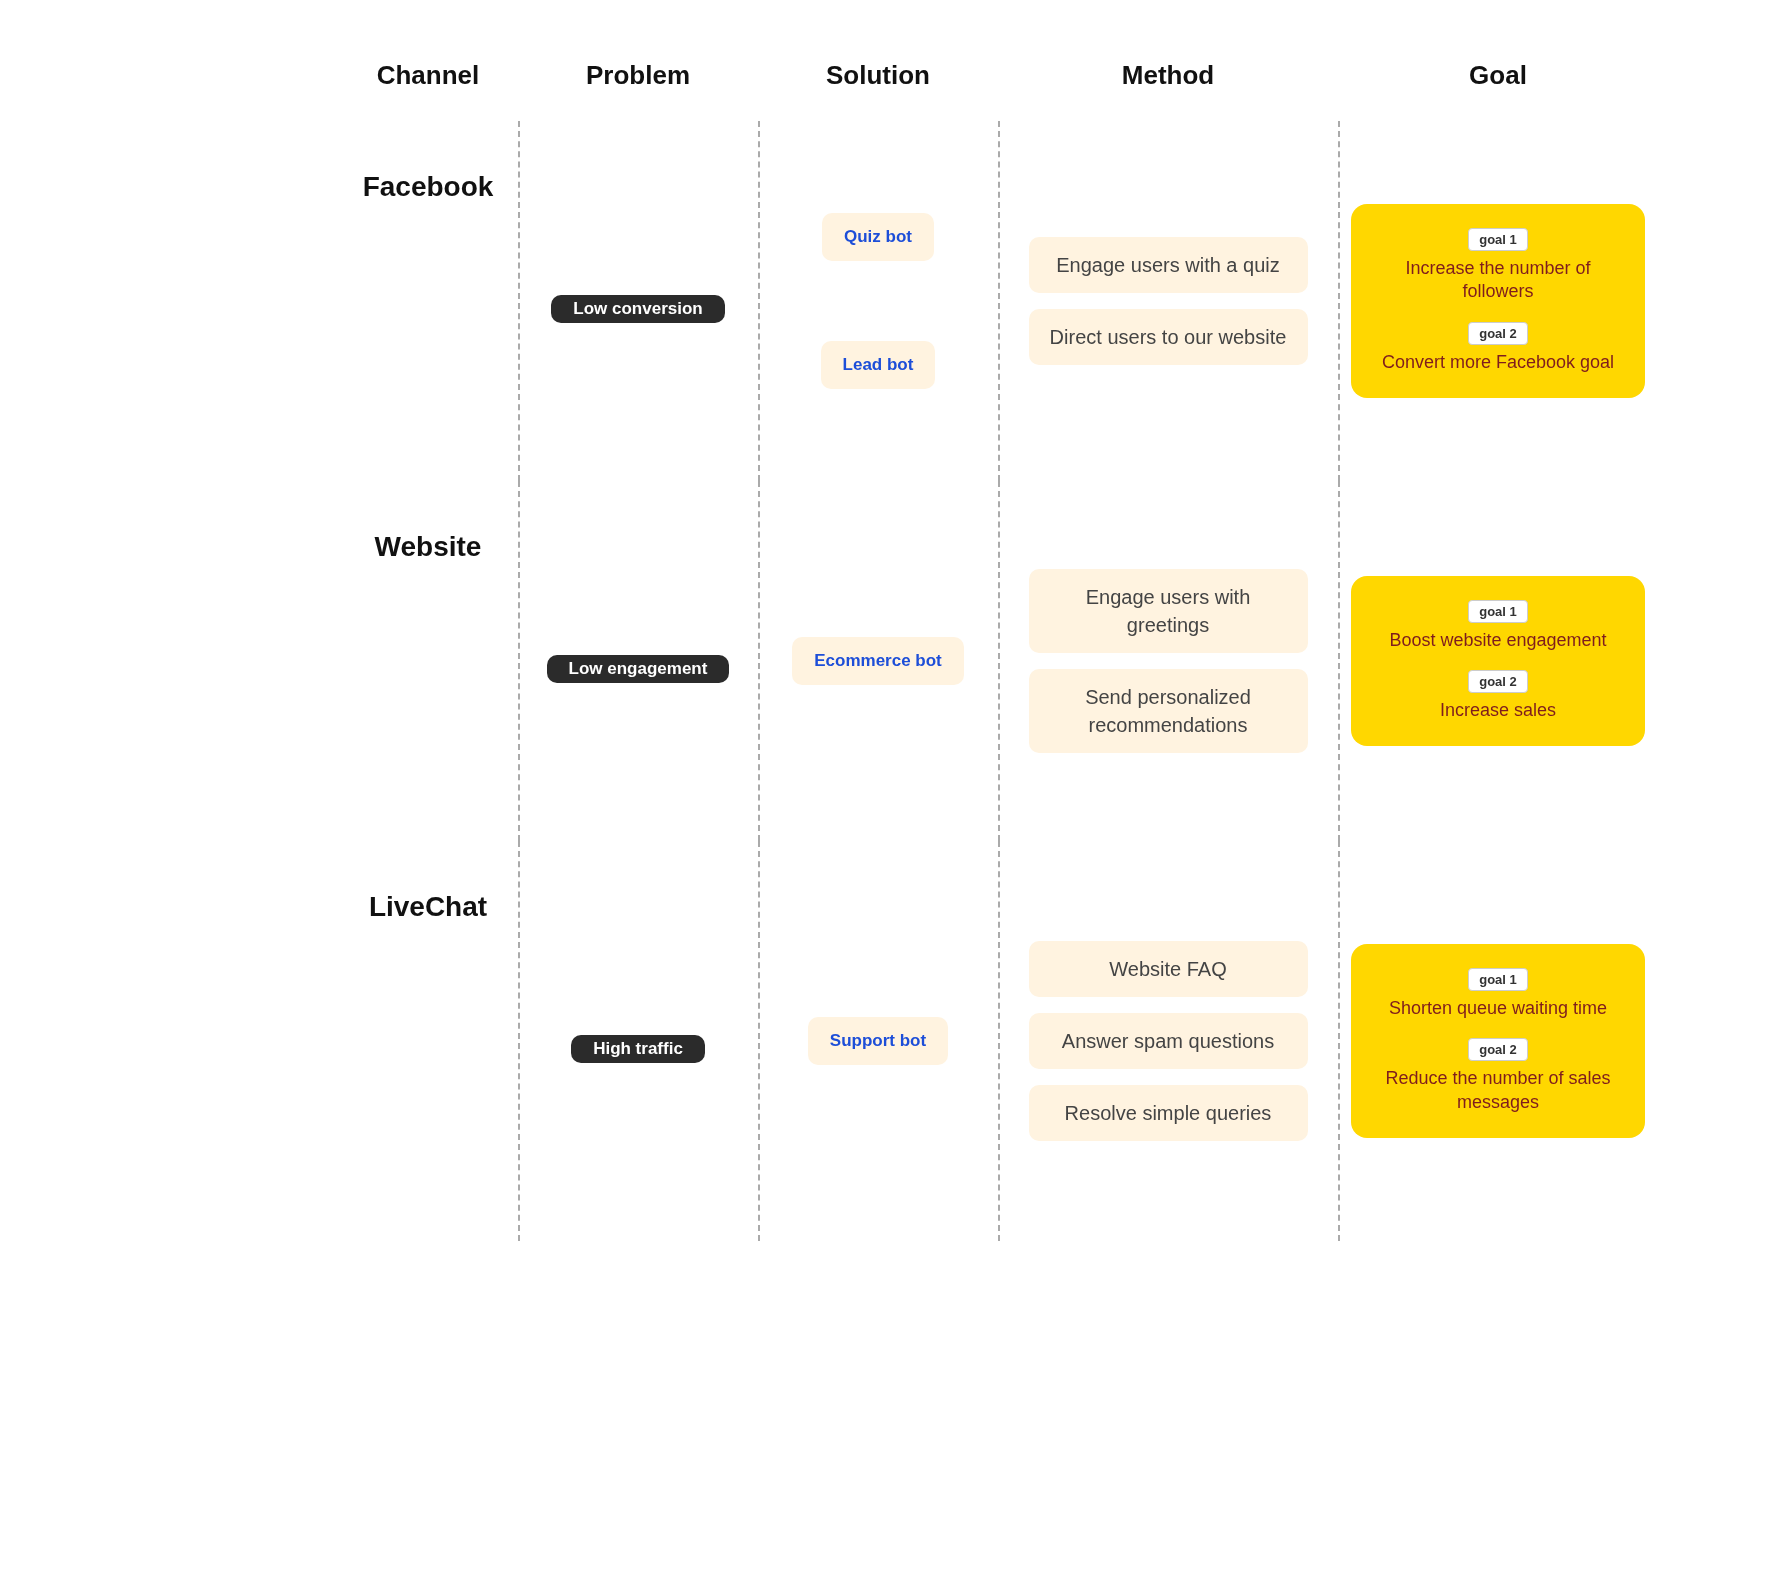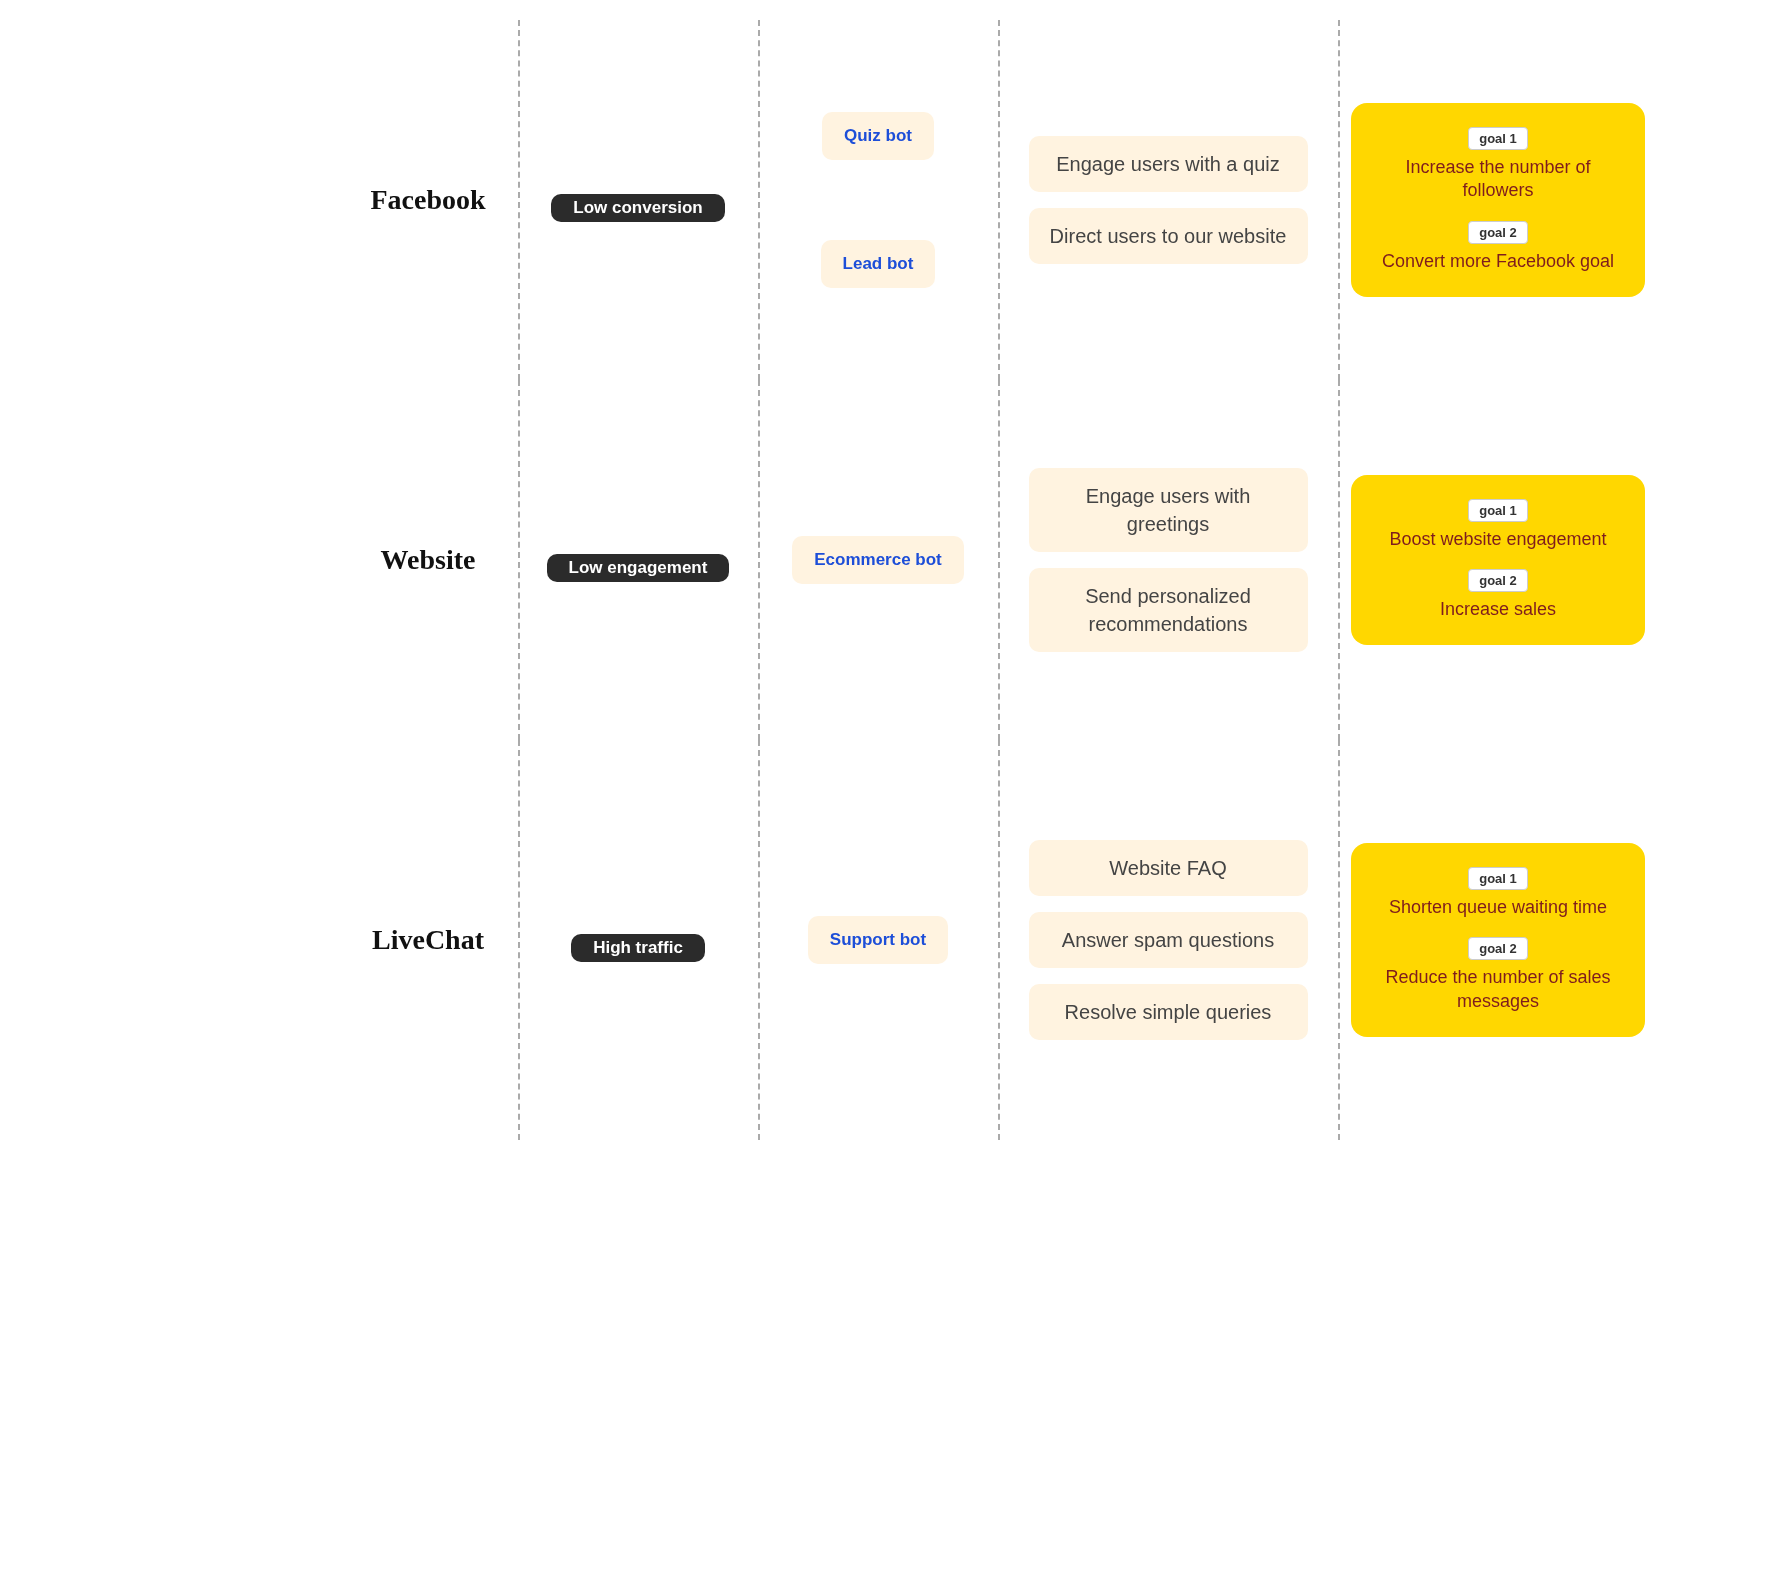--- a/index.html
+++ b/index.html
@@ -160,39 +160,44 @@
       display: flex;
       flex-direction: column;
       justify-content: center;
       align-items: center;
       padding: 10px 15px;
     }
 
     .channel-col {
       display: flex;
       flex-direction: column;
-      justify-content: center;
       align-items: center;
       padding: 10px 15px;
-      font-family: Liberation Serif, serif;
     }
 
     .goal-col {
       display: flex;
       flex-direction: column;
       justify-content: center;
       align-items: center;
       padding: 10px 5px;
     }
   </style>
 </head>
 <body>
 
 <div class="table-container">
 
+  <div class="header-row">
+    <div class="header-cell">Channel</div>
+    <div class="header-cell">Problem</div>
+    <div class="header-cell">Solution</div>
+    <div class="header-cell">Method</div>
+    <div class="header-cell">Goal</div>
+  </div>
 
   <div class="body-row" style="min-height: 360px;">
     <div class="col-separator col-sep-1"></div>
     <div class="col-separator col-sep-2"></div>
     <div class="col-separator col-sep-3"></div>
     <div class="col-separator col-sep-4"></div>
 
     <div class="channel-col">
       <span class="channel-label">Facebook</span>
     </div>

